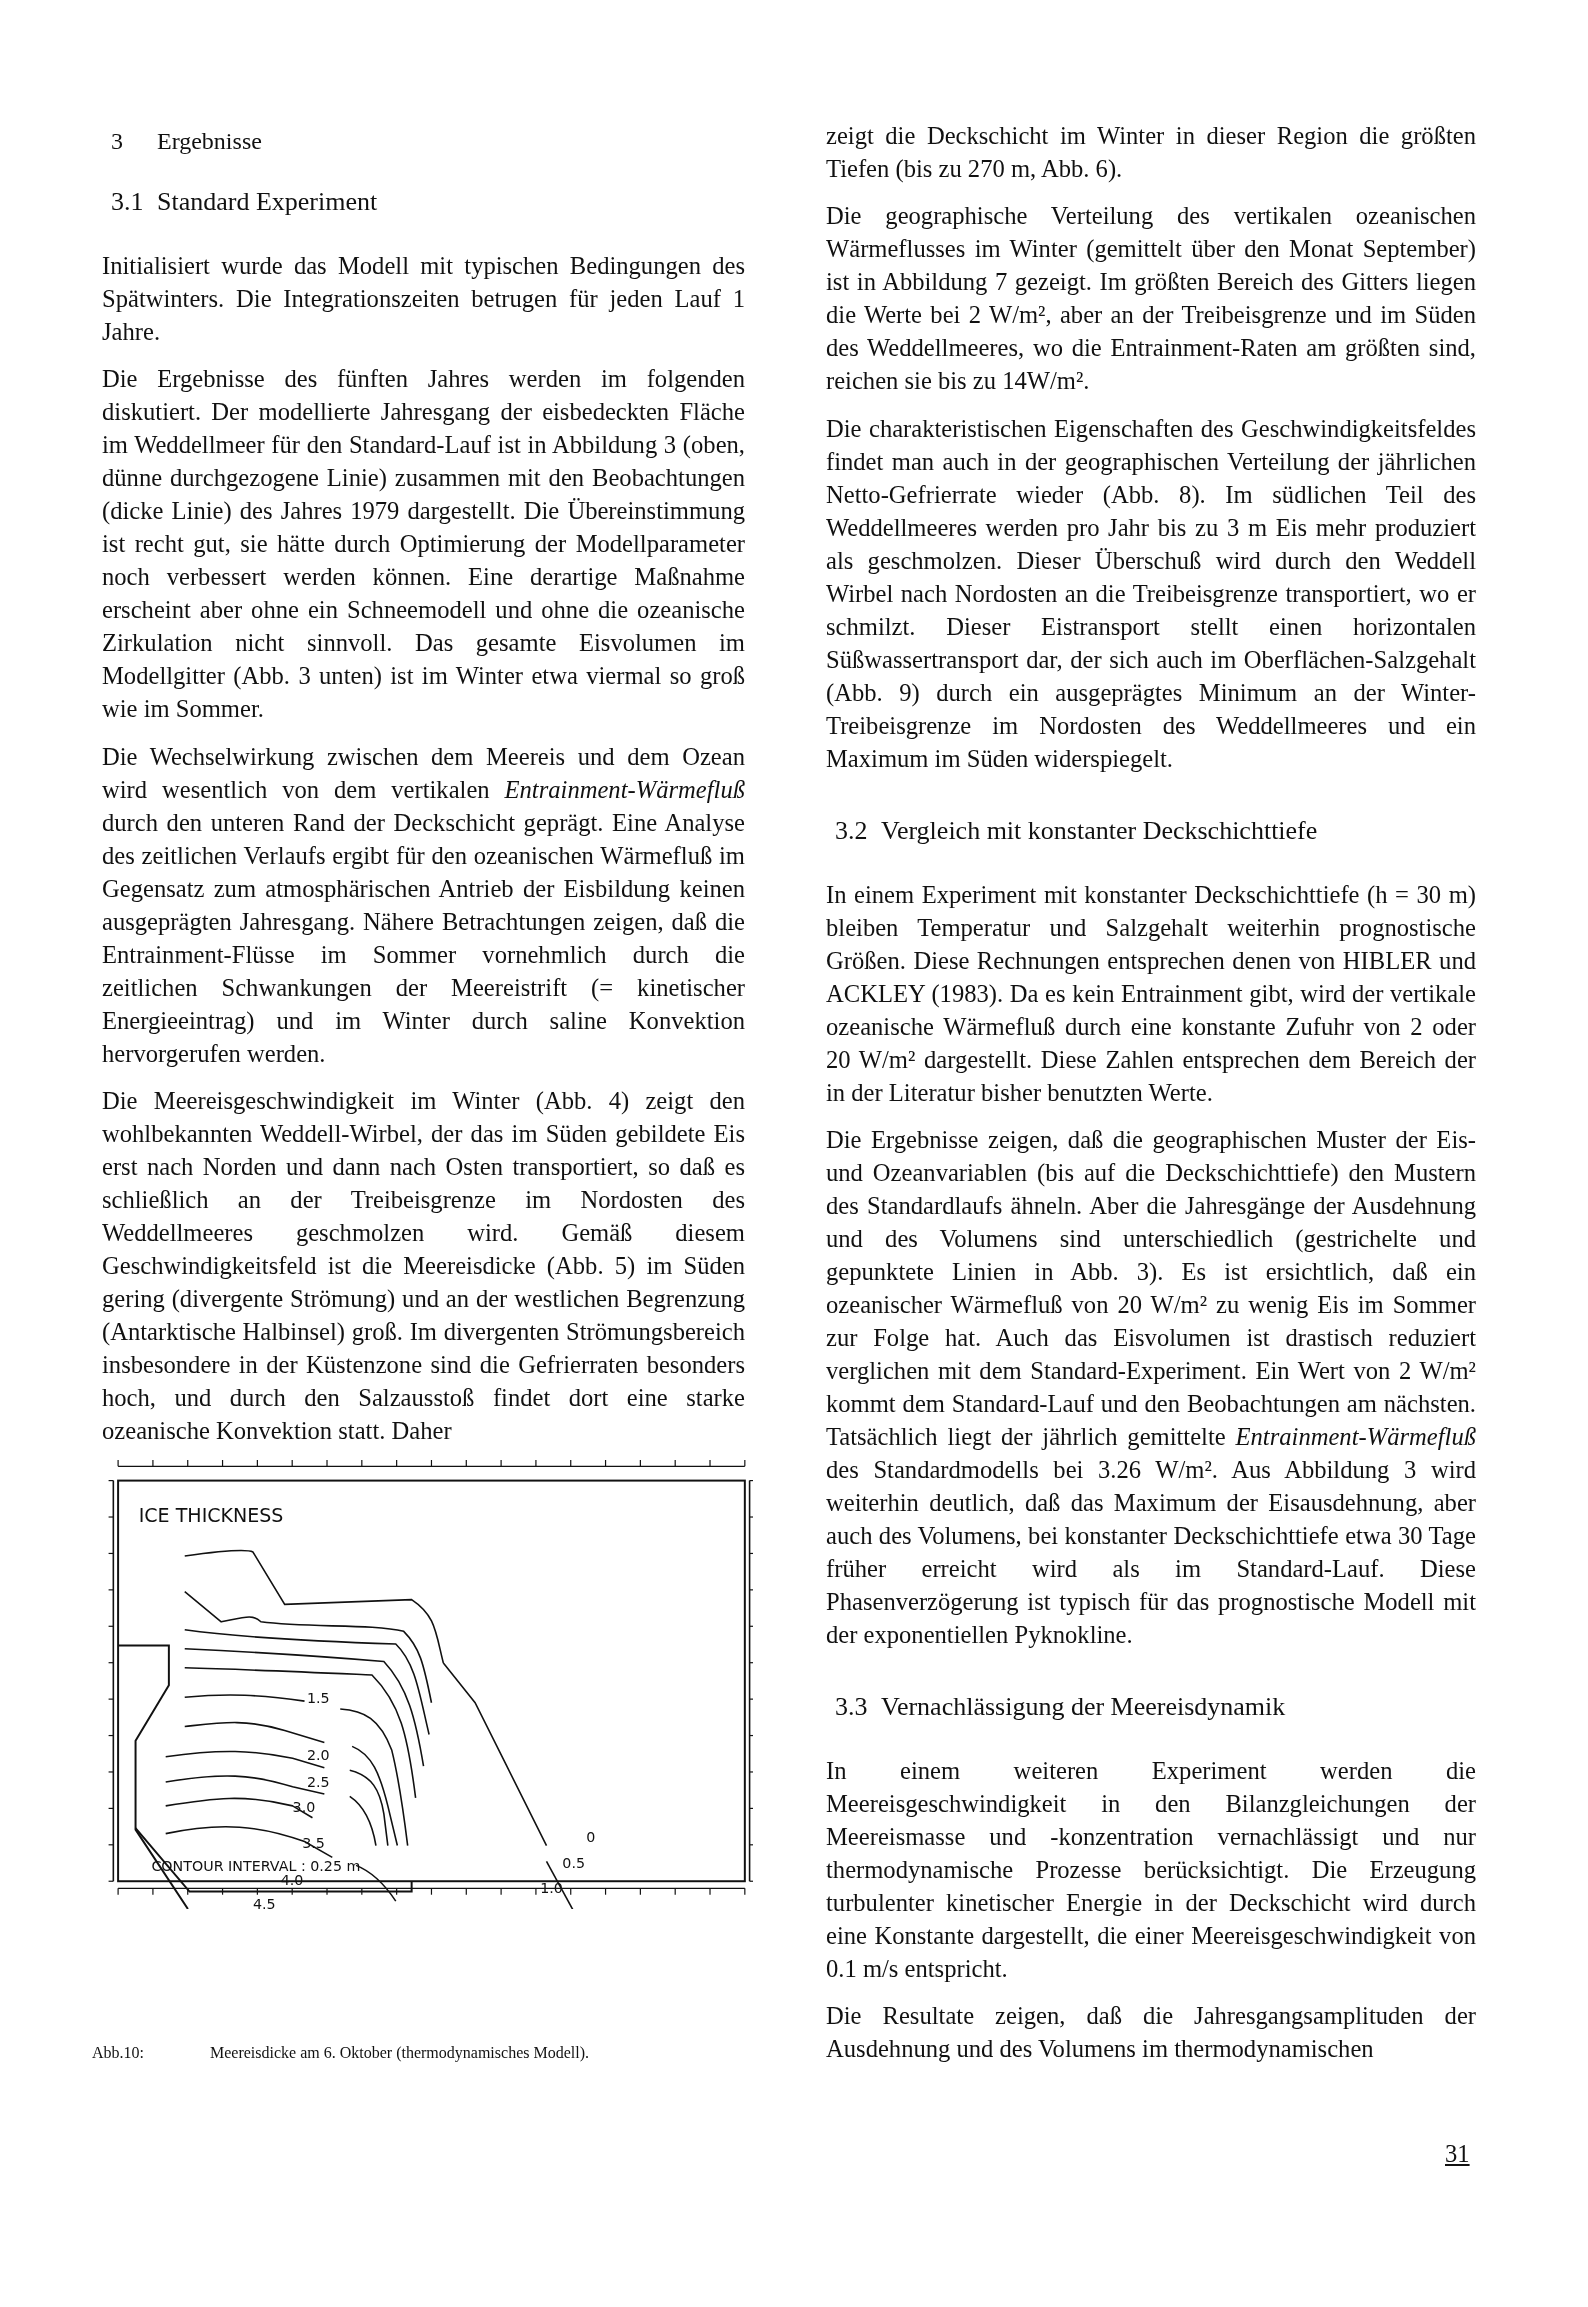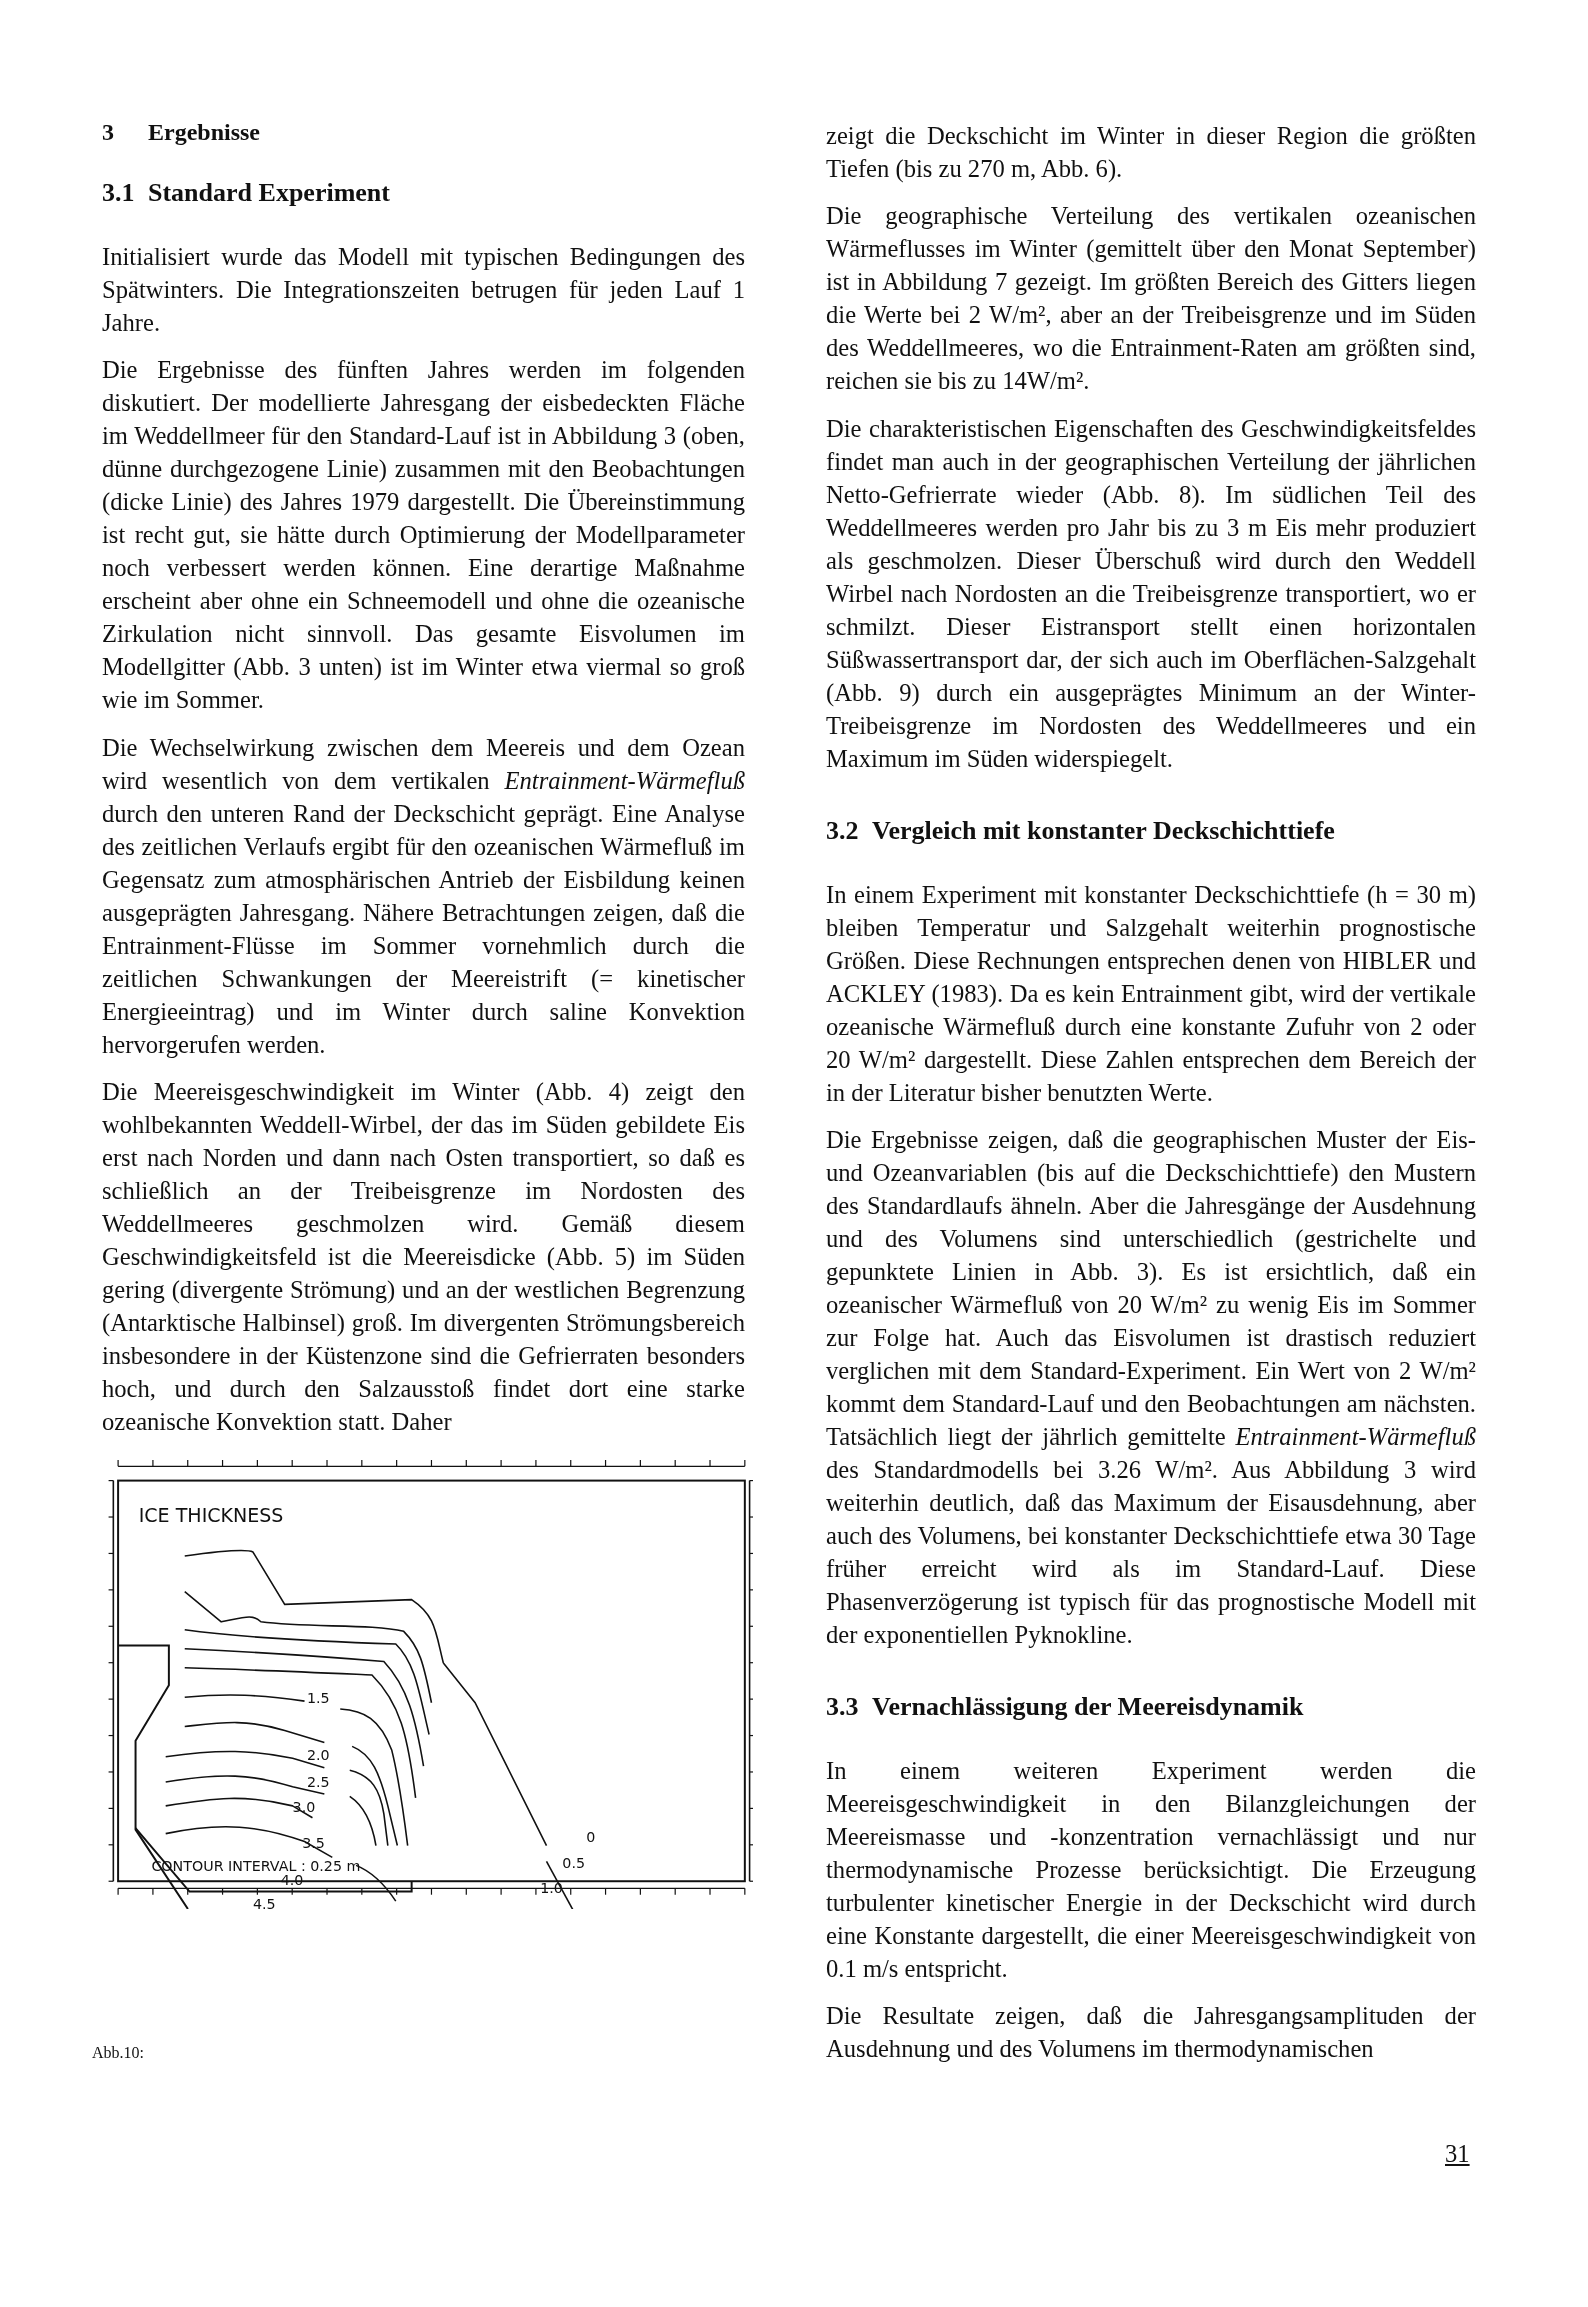--- a/index.html
+++ b/index.html
@@ -1,21 +1,21 @@
 <!DOCTYPE html>
 <html style="font-size:12.7px"><head>
 <meta charset="utf-8">
 <style>
   html, body { margin: 0; padding: 0; background: #ffffff; }
   body { width: 1588px; height: 2307px; position: relative; overflow: hidden;
          font-family: "Liberation Serif", "DejaVu Serif", serif; color: #111; }
   .col { position: absolute; top: 119px; }
   #left { left: 102px; width: 643px; }
   #right { left: 826px; width: 650px; }
-  h2, h3 { font-family: "Liberation Serif", serif; font-weight: bold; margin: 0; }
+  h2, h3 { font-family: "Liberation Serif", serif; font-weight: normal; margin: 9px; }
   .h-sec { font-size: 24px; margin-bottom: 32px; }
   .h-sub { font-size: 26px; margin-bottom: 32px; }
   .num { display: inline-block; width: 46px; }
   p { font-size: 24.6px; line-height: 33px; margin: 0 0 14.3px 0; text-align: justify; hyphens: manual; }
   p i { font-style: italic; }
   #fig { position: absolute; left: 102px; top: 1433px; width: 651px; height: 476px; }
   #fig svg { width: 651px; height: 476px; }
   .fig-text { font-family: "DejaVu Sans", sans-serif; fill: #111; }
   #caption { position: absolute; left: 92px; top: 2037px; width: 659px; font-size: 16px; line-height: 32px; }
   #caption .lbl { position: absolute; left: 0; top: 0; }
@@ -148,20 +148,21 @@
       <text class="fig-text" x="190" y="600" font-size="18">4.5</text>
       <text class="fig-text" x="610" y="515" font-size="18">0</text>
       <text class="fig-text" x="580" y="548" font-size="18">0.5</text>
       <text class="fig-text" x="552" y="580" font-size="18">1.0</text>
     </g>
   </svg>
 </div>
 
 <div id="caption">
   <span class="lbl">Abb.10:</span>
+  <div class="txt">Meereisdicke am 6. Oktober (thermodynamisches Modell).</div>
 </div>
 
 <div id="right" class="col">
   <p>zeigt die Deckschicht im Winter in dieser Region die größten Tiefen (bis zu 270 m, Abb. 6).</p>
   <p>Die geographische Verteilung des vertikalen ozeanischen Wärmeflusses im Winter (gemittelt über den Monat September) ist in Abbildung 7 gezeigt. Im größten Bereich des Gitters liegen die Werte bei 2 W/m², aber an der Treibeisgrenze und im Süden des Weddellmeeres, wo die Entrainment-Raten am größten sind, reichen sie bis zu 14W/m².</p>
   <p>Die charakteristischen Eigenschaften des Geschwindigkeitsfeldes findet man auch in der geographischen Verteilung der jährlichen Netto-Gefrierrate wieder (Abb. 8). Im südlichen Teil des Weddellmeeres werden pro Jahr bis zu 3 m Eis mehr produziert als geschmolzen. Dieser Überschuß wird durch den Weddell Wirbel nach Nordosten an die Treibeisgrenze transportiert, wo er schmilzt. Dieser Eistransport stellt einen horizontalen Süßwassertransport dar, der sich auch im Oberflächen-Salzgehalt (Abb. 9) durch ein ausgeprägtes Minimum an der Winter-Treibeisgrenze im Nordosten des Weddellmeeres und ein Maximum im Süden widerspiegelt.</p>
   <h3 class="h-sub" style="margin-top:41px"><span class="num">3.2</span><span>Vergleich mit konstanter Deckschichttiefe</span></h3>
   <p>In einem Experiment mit konstanter Deckschichttiefe (h = 30 m) bleiben Temperatur und Salzgehalt weiterhin prognostische Größen. Diese Rechnungen entsprechen denen von HIBLER und ACKLEY (1983). Da es kein Entrainment gibt, wird der vertikale ozeanische Wärmefluß durch eine konstante Zufuhr von 2 oder 20 W/m² dargestellt. Diese Zahlen entsprechen dem Bereich der in der Literatur bisher benutzten Werte.</p>
   <p><span>Die Ergebnisse zeigen, daß die geographischen Muster der Eis- und Ozeanvariablen (bis auf die Deckschichttiefe) den Mustern des Standardlaufs ähneln. Aber die Jahresgänge der Ausdehnung und des Volumens sind unterschiedlich (gestrichelte und gepunktete Linien in Abb. 3). Es ist ersichtlich, daß ein ozeanischer Wärmefluß von 20 W/m² zu wenig Eis im Sommer zur Folge hat. Auch das Eisvolumen ist drastisch reduziert verglichen mit dem Standard-Experiment. Ein Wert von 2 W/m² kommt dem Standard-Lauf und den Beobachtungen am nächsten. Tatsächlich liegt der jährlich gemittelte </span><i>Entrainment-Wärmefluß</i><span> des Standardmodells bei 3.26 W/m². Aus Abbildung 3 wird weiterhin deutlich, daß das Maximum der Eisausdehnung, aber auch des Volumens, bei konstanter Deckschichttiefe etwa 30 Tage früher erreicht wird als im Standard-Lauf. Diese Phasenverzögerung ist typisch für das prognostische Modell mit der exponentiellen Pyknokline.</span></p>
   <h3 class="h-sub" style="margin-top:41px"><span class="num">3.3</span><span>Vernachlässigung der Meereisdynamik</span></h3>

